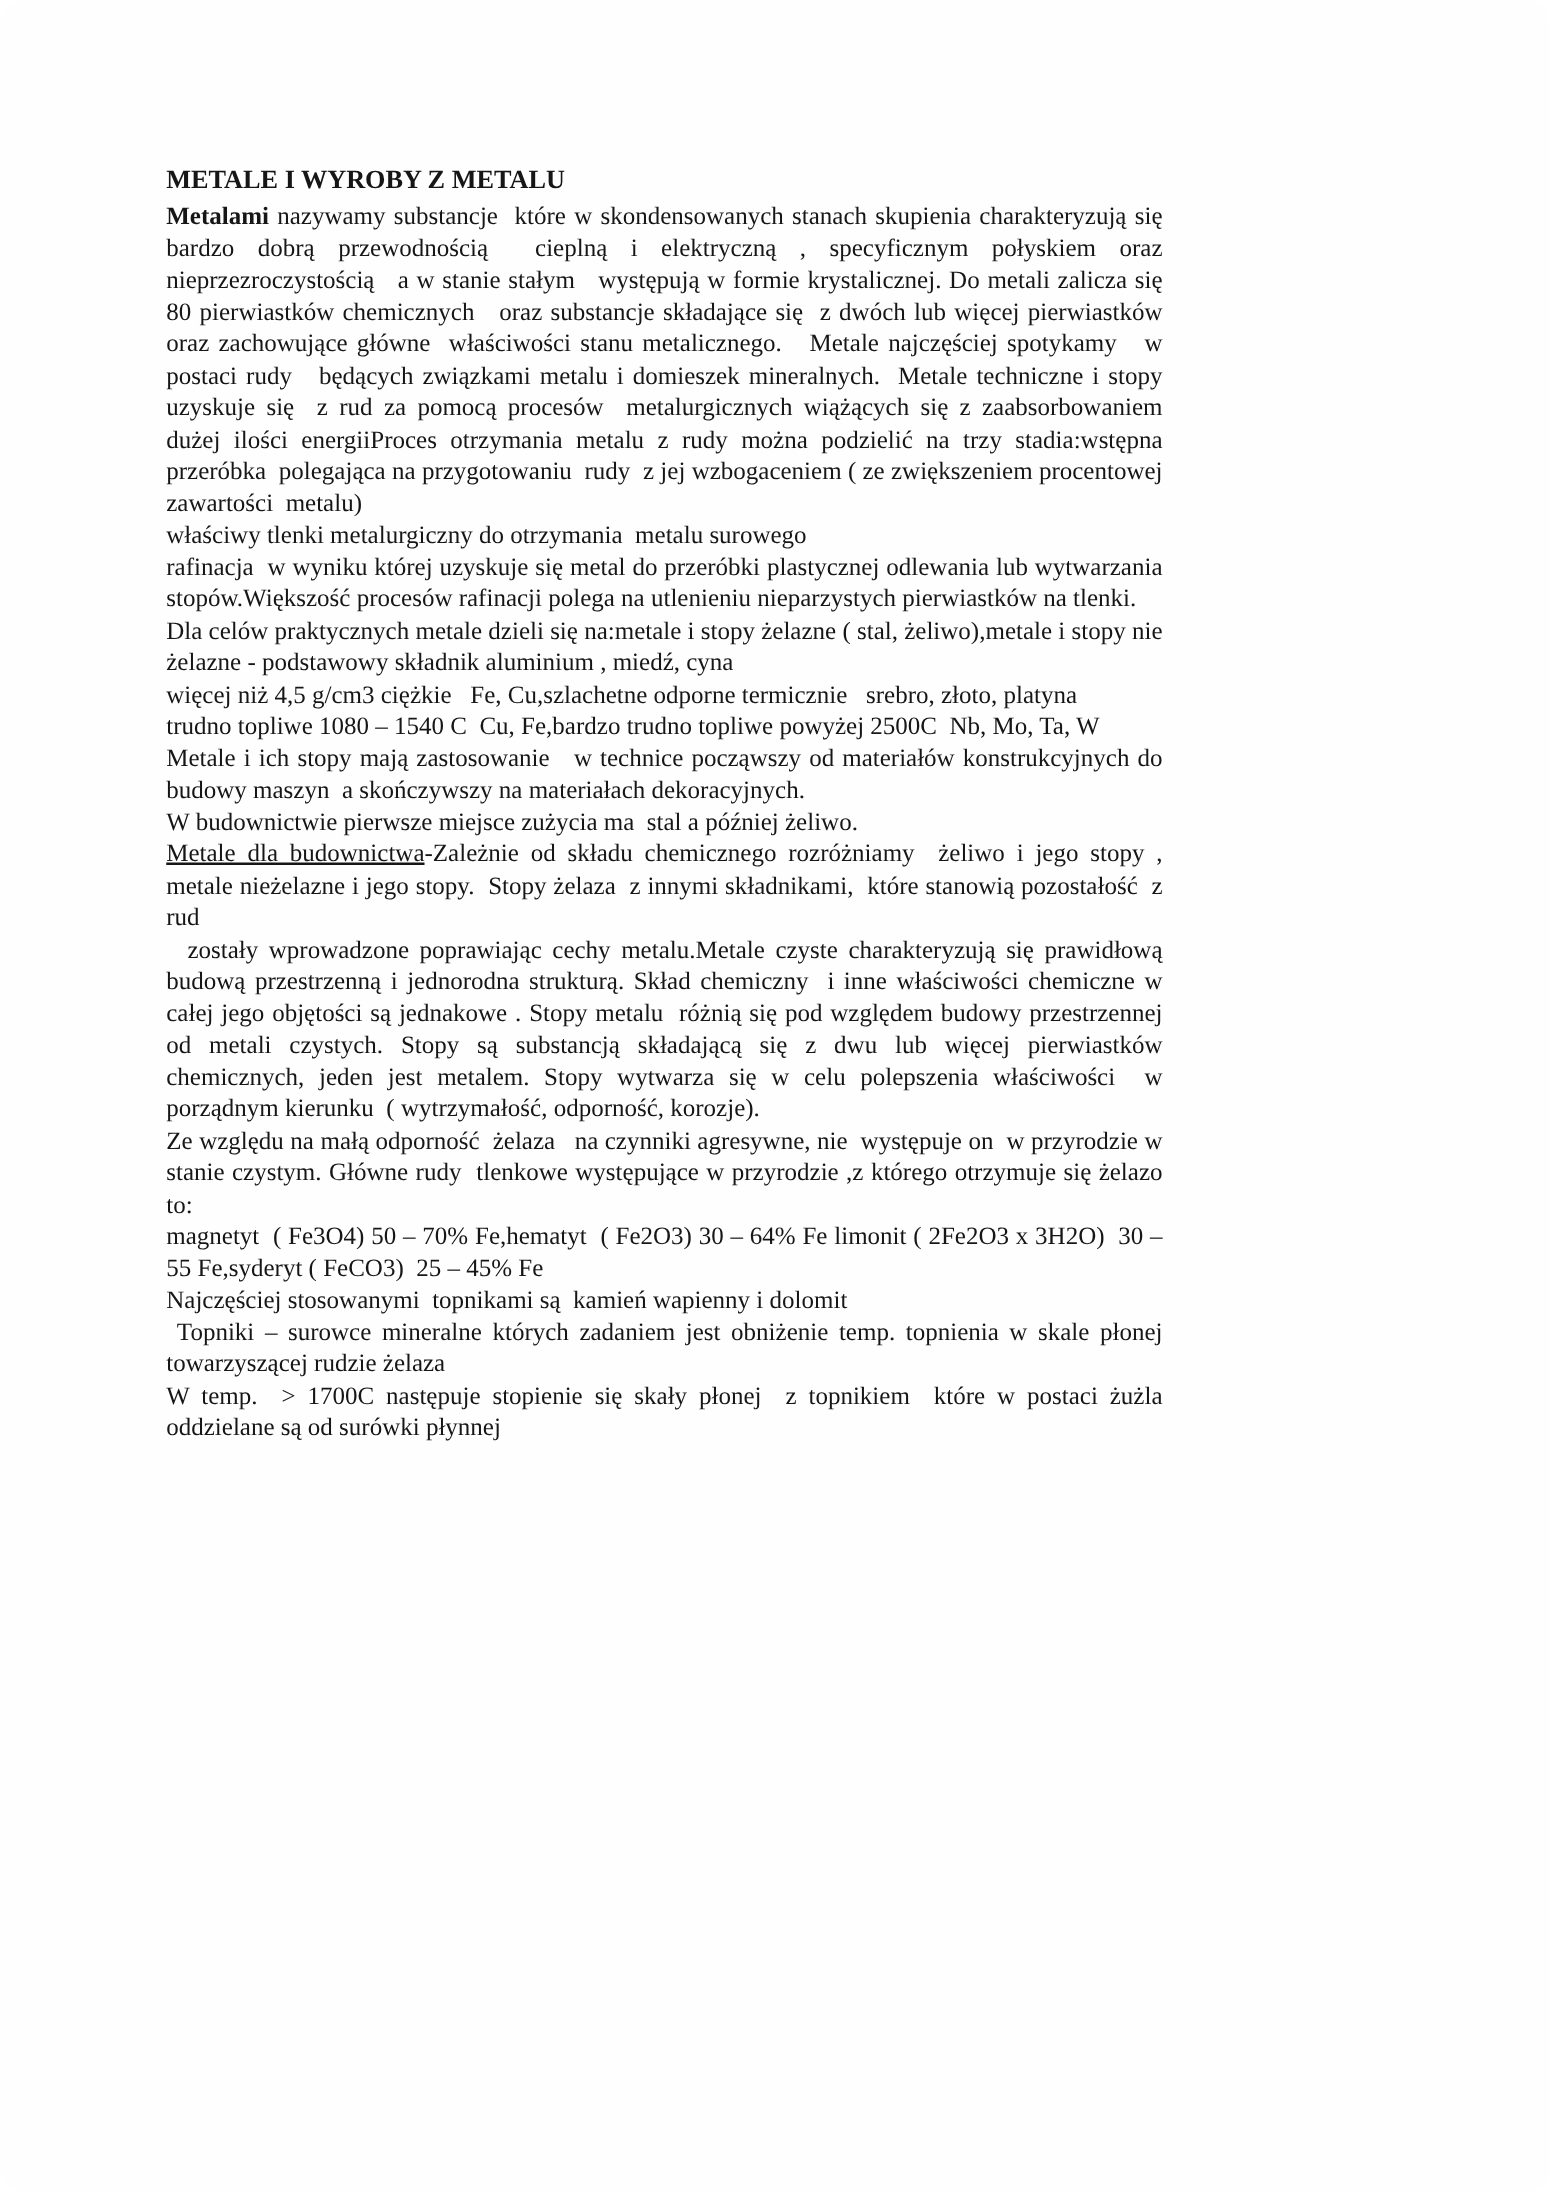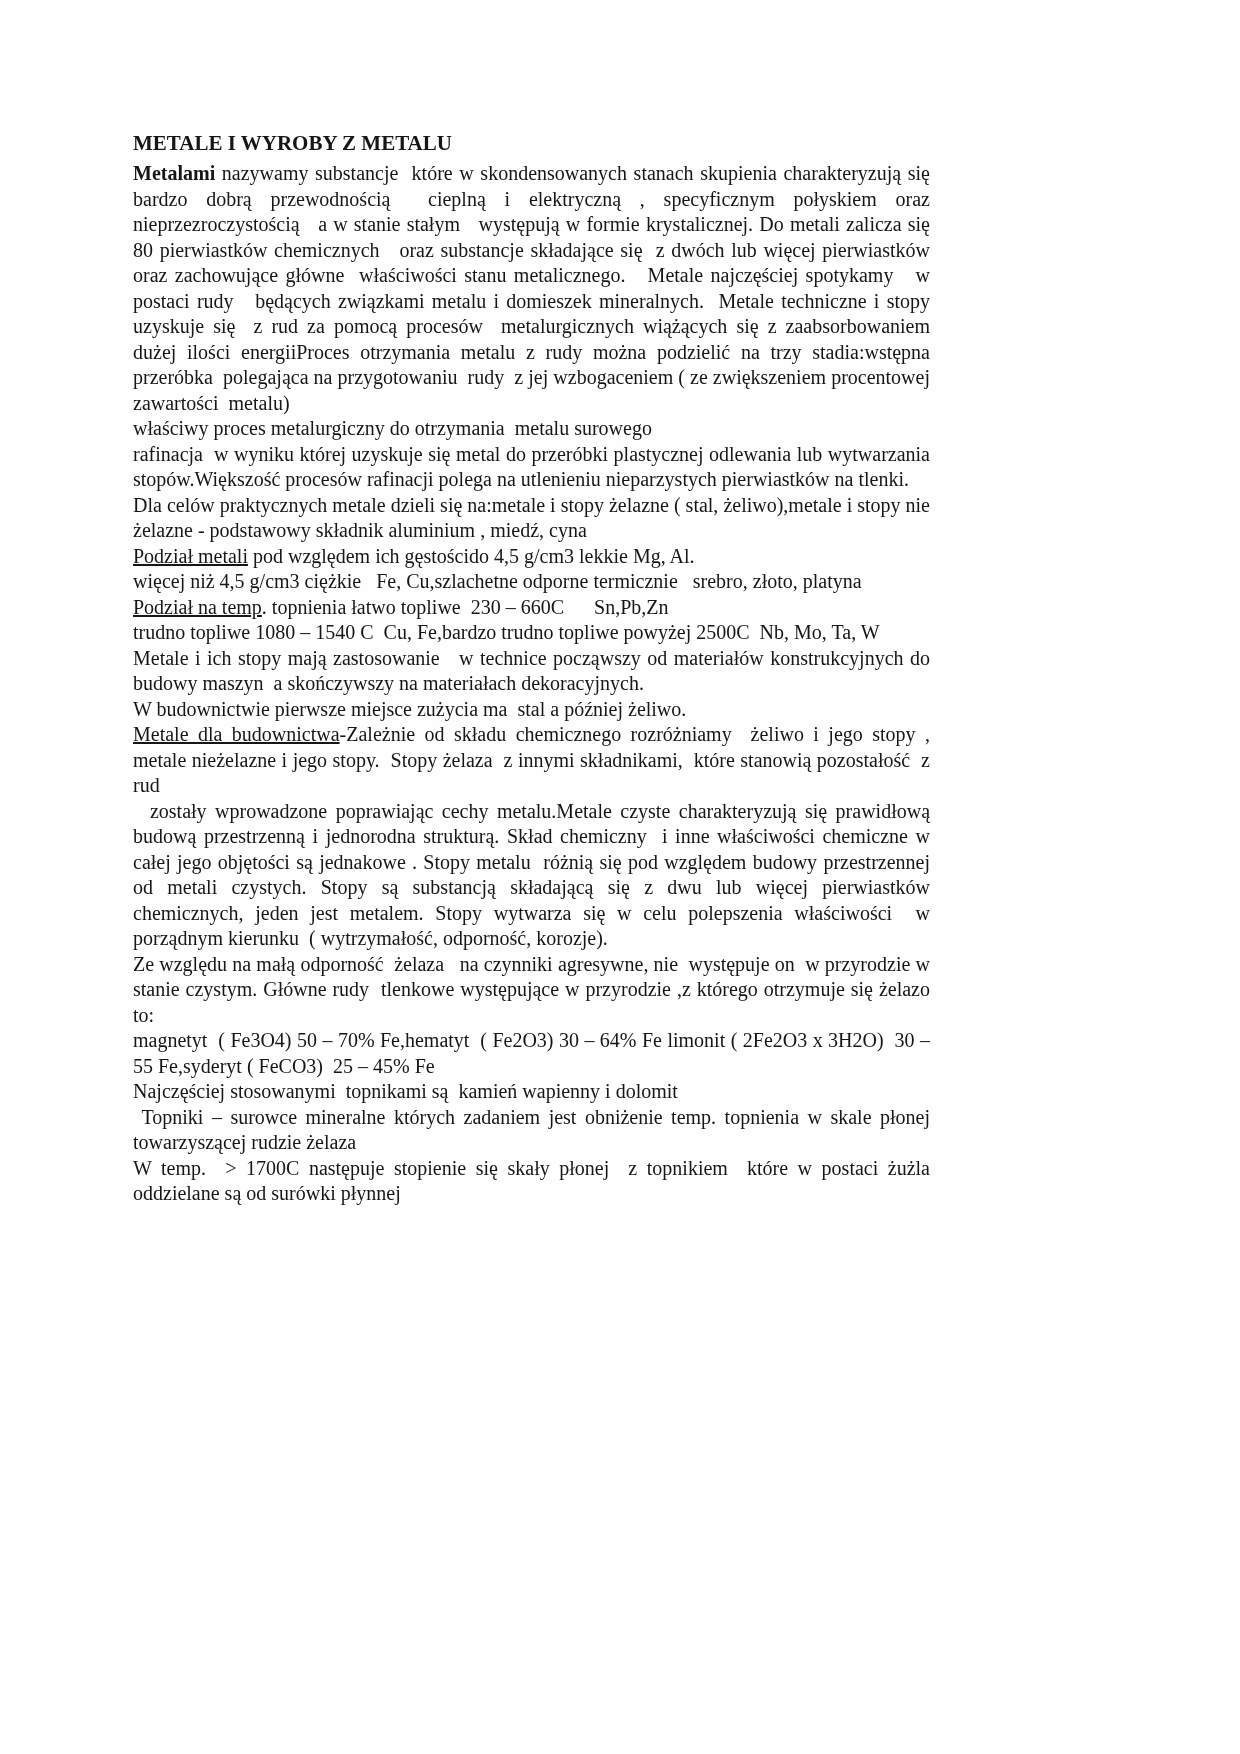--- a/index.html
+++ b/index.html
@@ -45,31 +45,29 @@
 </head>
 <body>
 
 <div class="page">
   <div class="content">
 
     <h1 class="doc-title">METALE I WYROBY Z METALU</h1>
 
     <p><span class="b">Metalami</span><span> nazywamy substancje  które w skondensowanych stanach skupienia charakteryzują się  bardzo dobrą przewodnością  cieplną i elektryczną , specyficznym połyskiem oraz   nieprzezroczystością   a w stanie stałym   występują w formie krystalicznej. Do metali zalicza się 80 pierwiastków chemicznych   oraz substancje składające się  z dwóch lub więcej pierwiastków oraz zachowujące główne  właściwości stanu metalicznego.   Metale najczęściej spotykamy   w postaci rudy   będących związkami metalu i domieszek mineralnych.  Metale techniczne i stopy uzyskuje się  z rud za pomocą procesów  metalurgicznych wiążących się z zaabsorbowaniem  dużej ilości energiiProces otrzymania metalu z rudy można podzielić na trzy stadia:wstępna przeróbka  polegająca na przygotowaniu  rudy  z jej wzbogaceniem ( ze zwiększeniem procentowej zawartości  metalu)</span></p>
 
-    <p><span>właściwy proces metalurgiczny do otrzymania  metalu surowego</span></p>
+    <p><span>właściwy tlenki metalurgiczny do otrzymania  metalu surowego</span></p>
 
     <p><span>rafinacja  w wyniku której uzyskuje się metal do przeróbki plastycznej odlewania lub wytwarzania stopów.Większość procesów rafinacji polega na utlenieniu nieparzystych pierwiastków na tlenki.</span></p>
 
     <p><span>Dla celów praktycznych metale dzieli się na:metale i stopy żelazne ( stal, żeliwo),metale i stopy nie żelazne - podstawowy składnik aluminium , miedź, cyna</span></p>
 
-    <p><span class="u">Podział metali</span><span> pod względem ich gęstoścido 4,5 g/cm3 lekkie Mg, Al.</span></p>
 
     <p><span>więcej niż 4,5 g/cm3 ciężkie   Fe, Cu,szlachetne odporne termicznie   srebro, złoto, platyna</span></p>
 
-    <p><span class="u">Podział na temp</span><span>. topnienia łatwo topliwe  230 – 660C      Sn,Pb,Zn</span></p>
 
     <p><span>trudno topliwe 1080 – 1540 C  Cu, Fe,bardzo trudno topliwe powyżej 2500C  Nb, Mo, Ta, W</span></p>
 
     <p><span>Metale i ich stopy mają zastosowanie   w technice począwszy od materiałów konstrukcyjnych do budowy maszyn  a skończywszy na materiałach dekoracyjnych.</span></p>
 
     <p><span>W budownictwie pierwsze miejsce zużycia ma  stal a później żeliwo.</span></p>
 
     <p><span class="u">Metale dla budownictwa</span><span>-Zależnie od składu chemicznego rozróżniamy  żeliwo i jego stopy , metale nieżelazne i jego stopy.  Stopy żelaza  z innymi składnikami,  które stanowią pozostałość  z rud</span></p>
 
     <p><span>  zostały wprowadzone poprawiając cechy metalu.Metale czyste charakteryzują się prawidłową budową przestrzenną i jednorodna strukturą. Skład chemiczny  i inne właściwości chemiczne w całej jego objętości są jednakowe . Stopy metalu  różnią się pod względem budowy przestrzennej   od metali czystych. Stopy są substancją składającą się z dwu lub więcej pierwiastków chemicznych, jeden jest metalem. Stopy wytwarza się w celu polepszenia właściwości  w porządnym kierunku  ( wytrzymałość, odporność, korozje).</span></p>

